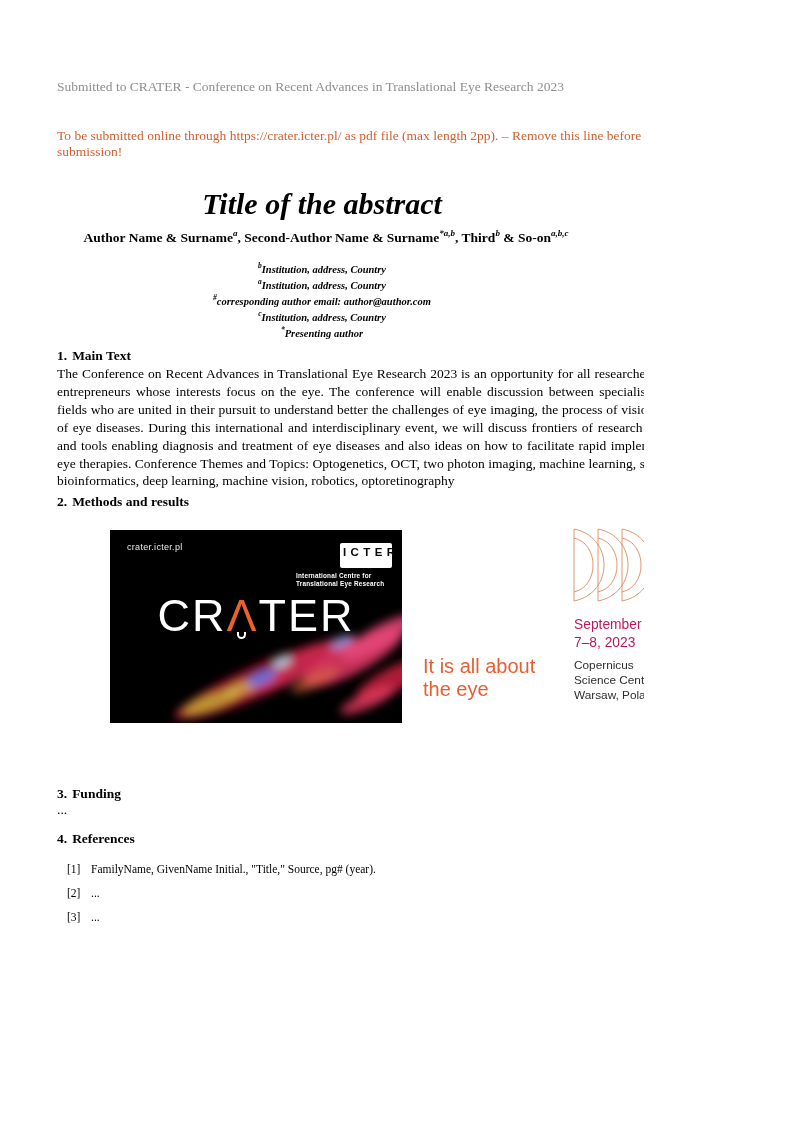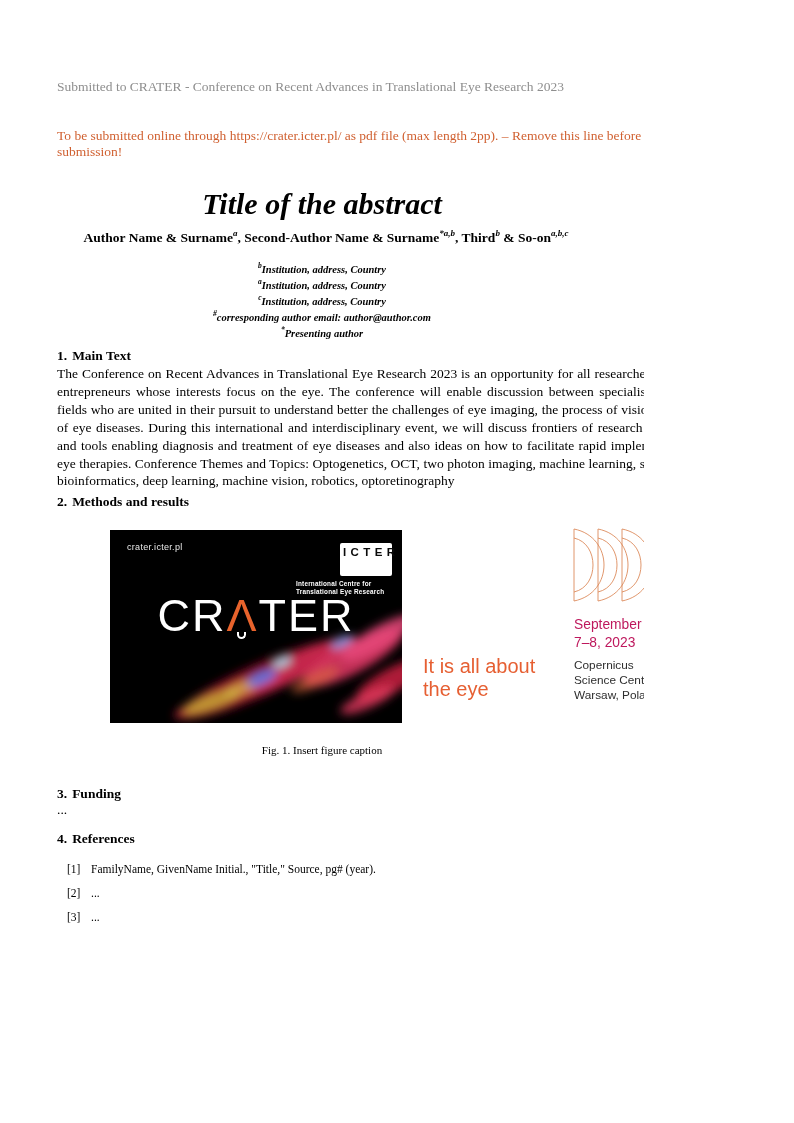--- a/index.html
+++ b/index.html
@@ -25,21 +25,21 @@
             font-size:13.5px;line-height:17.9px;text-align:justify;}
   .funding-body{position:absolute;left:57px;top:802px;font-size:13.5px;}
 
   
   .figure{position:absolute;left:110px;top:530px;width:590px;height:193px;
           font-family:"Liberation Sans", sans-serif;}
   .panel{position:absolute;left:0;top:0;width:292px;height:193px;background:#000000;overflow:hidden;}
   .panel-url{position:absolute;left:17px;top:12px;color:#e9e9e9;font-size:9px;letter-spacing:.3px;z-index:3;}
   .icter{position:absolute;right:10px;top:13px;width:96px;z-index:3;}
   .icter-box{background:#ffffff;color:#0a0a0a;font-weight:bold;font-size:11.5px;
-             letter-spacing:.38em;text-align:center;padding:3px 0 18px 3px;border-radius:2px;margin-left:44px;}
+             letter-spacing:.38em;text-align:center;padding:3px 0 10px 3px;border-radius:2px;margin-left:44px;}
   .icter-sub{color:#ffffff;font-size:6.4px;line-height:8.2px;margin-top:4px;font-weight:bold;letter-spacing:.2px;}
   .wordmark{position:absolute;left:0;right:0;top:62px;text-align:center;color:#ffffff;
             font-size:45px;font-weight:400;letter-spacing:2px;line-height:48px;z-index:2;white-space:nowrap;}
   .wm-a{color:#e8632c;position:relative;display:inline-block;}
   .wm-cup{position:absolute;left:50%;bottom:1px;width:9px;height:7px;margin-left:-6px;
           border:2px solid #fff;border-top:none;border-radius:0 0 9px 9px;box-sizing:border-box;}
   .micro{position:absolute;left:0;top:0;width:292px;height:193px;z-index:1;}
 
   .conf-col{position:absolute;left:317px;top:24px;width:140px;color:#e0603a;
             font-size:11.8px;line-height:15.6px;}
@@ -62,22 +62,22 @@
   <div class="submitted">Submitted to CRATER - Conference on Recent Advances in Translational Eye Research 2023</div>
   <div class="note">To be submitted online through https://crater.icter.pl/ as pdf file (max length 2pp). – Remove this line before submission!</div>
 
   <h1 class="title">Title of the abstract</h1>
 
   <div class="authors"><span>Author Name &amp; Surname</span><sup>a</sup><span>, </span><span>Second-Author Name &amp; Surname</span><sup>*a,b</sup><span>, </span><span>Third</span><sup>b</sup><span> &amp; </span><span>So-on</span><sup>a,b,c</sup></div>
 
   <div class="affils">
     <div><sup>b</sup><span>Institution, address, Country</span></div>
     <div><sup>a</sup><span>Institution, address, Country</span></div>
+    <div><sup>#</sup><span>corresponding author email: author@author.com</span></div>
     <div><sup>c</sup><span>Institution, address, Country</span></div>
-    <div><sup>#</sup><span>corresponding author email: author@author.com</span></div>
     <div><sup>*</sup><span>Presenting author</span></div>
   </div>
 
   <div class="heading h1"><span class="hnum">1.</span><span>Main Text</span></div>
   <p class="bodytext">The Conference on Recent Advances in Translational Eye Research 2023 is an opportunity for all researchers, investors, and entrepreneurs whose interests focus on the eye. The conference will enable discussion between specialists from different fields who are united in their pursuit to understand better the challenges of eye imaging, the process of vision, and formation of eye diseases. During this international and interdisciplinary event, we will discuss frontiers of research on new methods and tools enabling diagnosis and treatment of eye diseases and also ideas on how to facilitate rapid implementation of new eye therapies. Conference Themes and Topics: Optogenetics, OCT, two photon imaging, machine learning, structural biology, bioinformatics, deep learning, machine vision, robotics, optoretinography</p>
 
   <div class="heading h2"><span class="hnum">2.</span><span>Methods and results</span></div>
 
   <div class="figure">
 
@@ -147,21 +147,20 @@
       <div>7–8, 2023</div>
     </div>
 
     <div class="venue">
       <div>Copernicus</div>
       <div>Science Center,</div>
       <div>Warsaw, Poland</div>
     </div>
   </div>
 
-  <div class="caption">Fig. 1. Insert figure caption</div>
 
   <div class="heading h3"><span class="hnum">3.</span><span>Funding</span></div>
   <div class="funding-body">...</div>
 
   <div class="heading h4"><span class="hnum">4.</span><span>References</span></div>
 
   <div class="refs">
     <div class="ref-item">
         <span class="ref-label">[1]</span>
         <span>FamilyName, GivenName Initial., "Title," Source, pg# (year).</span>

